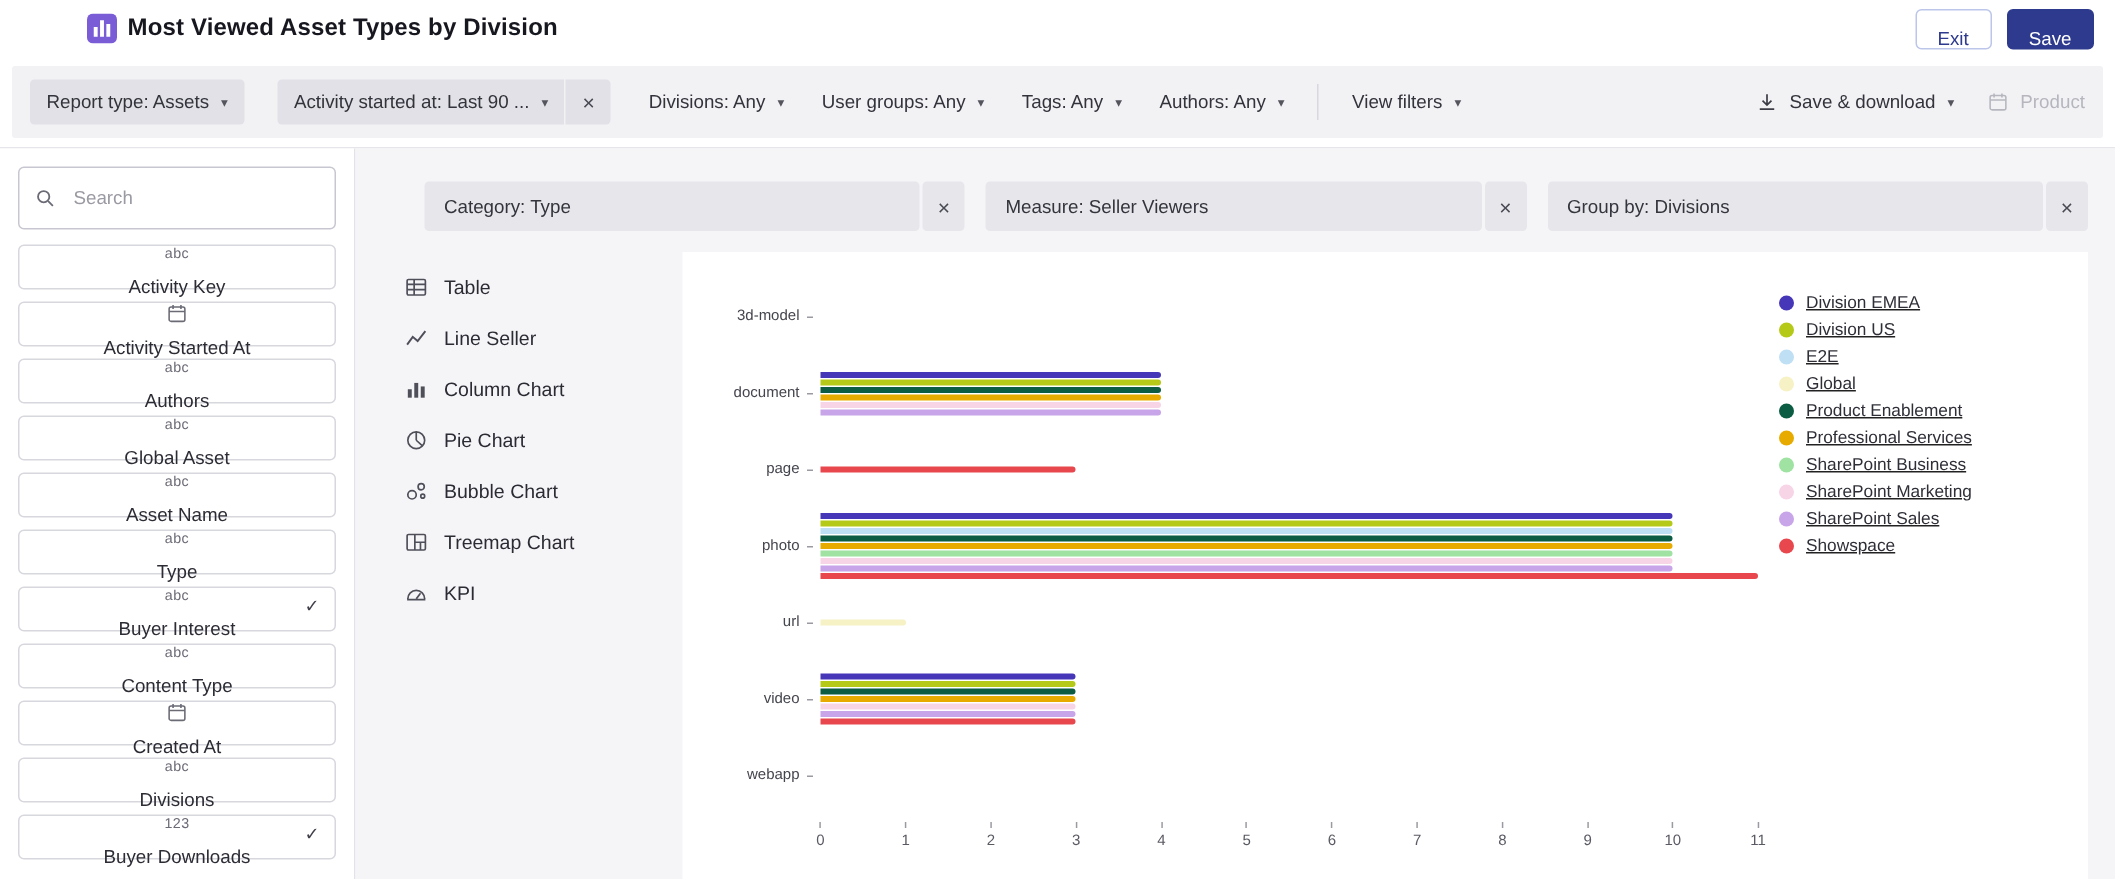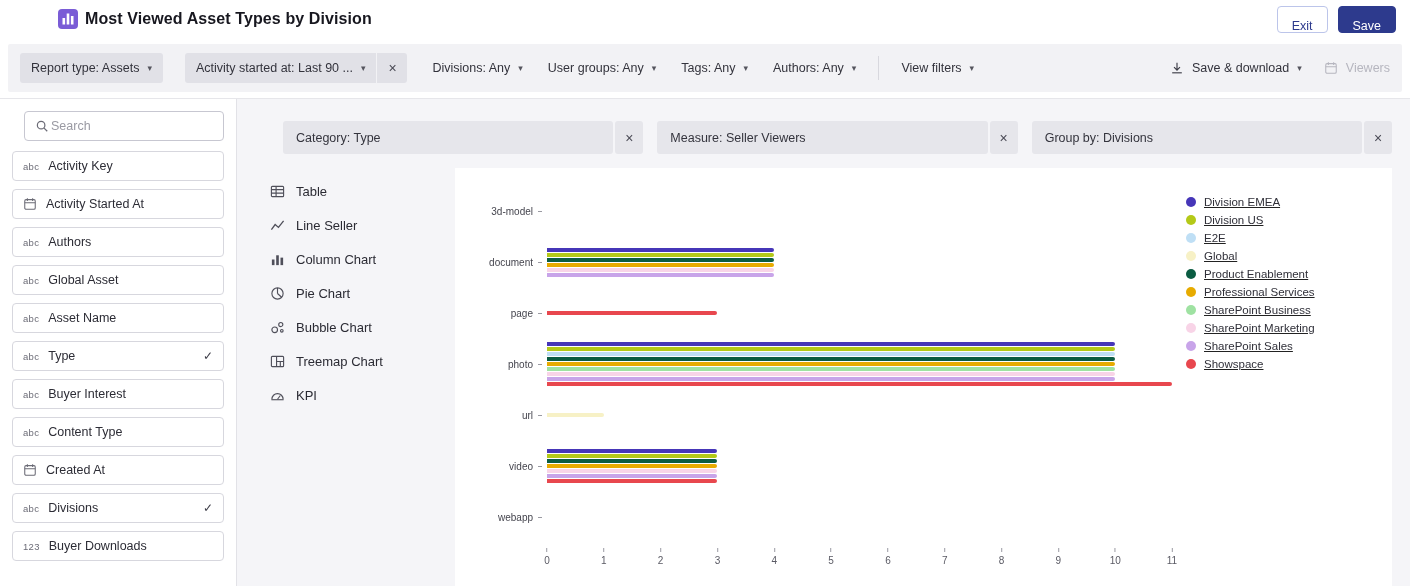--- a/index.html
+++ b/index.html
@@ -32,24 +32,24 @@
   .filter-plain{display:flex;align-items:center;gap:8px;cursor:pointer;white-space:nowrap;}
   .caret{font-size:9px;color:#55555e;}
   .v-divider{width:1px;height:24px;background:#d8d8de;}
   .toolbar-spacer{flex:1;}
   .t-icon{display:inline-flex;color:#3c3c46;}
   .disabled{color:#b6b6bf;}
   .disabled .t-icon{color:#b6b6bf;}
   
   .content{display:flex;border-top:1px solid #e6e6ea;height:494px;margin-top:6px;}
   .sidebar{width:237px;flex:none;border-right:1px solid #e2e2e7;padding:12px;background:#fff;overflow:hidden;}
-  .search-box{display:flex;align-items:center;gap:0;border:1px solid #c7c7d1;border-radius:4px;height:30px;padding:0 10px;margin-bottom:10px;color:#8a8a94;background:#fff;margin-left:12px;}
+  .search-box{display:flex;align-items:center;gap:10px;border:1px solid #c7c7d1;border-radius:4px;height:42px;padding:0 10px;margin-bottom:10px;color:#8a8a94;background:#fff;}
   .search-box input{border:none;outline:none;flex:1;font-size:12.5px;font-family:inherit;color:#333;background:transparent;min-width:0;}
   .search-box input::placeholder{color:#9a9aa3;}
-  .field-item{display:flex;align-items:center;gap:9px;border:1px solid #d7d7de;border-radius:4px;height:30px;padding:0 10px;margin-bottom:8px;font-size:12.5px;color:#2c2c35;background:#fff;cursor:pointer;}
+  .field-item{display:flex;align-items:center;gap:9px;border:1px solid #d7d7de;border-radius:4px;height:30px;padding:0 10px;margin-bottom:8px;font-size:12.5px;color:#2c2c35;background:#fff;cursor:pointer;flex-direction:column;}
   .type-txt{font-size:9.5px;color:#6b6b76;letter-spacing:.3px;flex:none;}
   .f-icon{display:inline-flex;color:#6b6b76;flex:none;}
   .field-check{margin-left:auto;color:#3f3f4a;font-size:12px;}
   
   .main{flex:1;background:#f5f5f8;padding:22px 18px 0 22px;display:flex;flex-direction:column;overflow:hidden;}
   .pills-row{display:flex;gap:14px;margin-bottom:14px;flex:none;padding-left:24px;}
   .pill{flex:1;display:flex;gap:2px;}
   .pill-body{flex:1;background:#e6e6eb;border-radius:3px;height:33px;display:flex;align-items:center;padding:0 13px;font-size:12.5px;color:#34343d;}
   .pill-x{width:28px;background:#e6e6eb;border-radius:3px;display:flex;align-items:center;justify-content:center;color:#4a4a55;font-size:14px;cursor:pointer;}
   .builder-row{flex:1;display:flex;min-height:0;}
@@ -135,21 +135,21 @@
     </div>
     <div class="filter-plain disabled">
       <span class="t-icon">
           <svg viewBox="0 0 16 16" width="14" height="14">
             <g fill="none" stroke="currentColor" stroke-width="1.2">
               <rect x="2" y="3" width="12" height="11" rx="1.5"></rect>
               <path d="M2 6.5h12M5 1.5v3M11 1.5v3"></path>
             </g>
           </svg>
         </span>
-      <span>Viewers</span>
+      <span>Product</span>
     </div>
   </div>
 
   <div class="content">
 
     <aside class="sidebar">
       <div class="search-box">
         <span class="f-icon">
             <svg viewBox="0 0 16 16" width="14" height="14">
               <g fill="none" stroke="currentColor" stroke-width="1.4">

